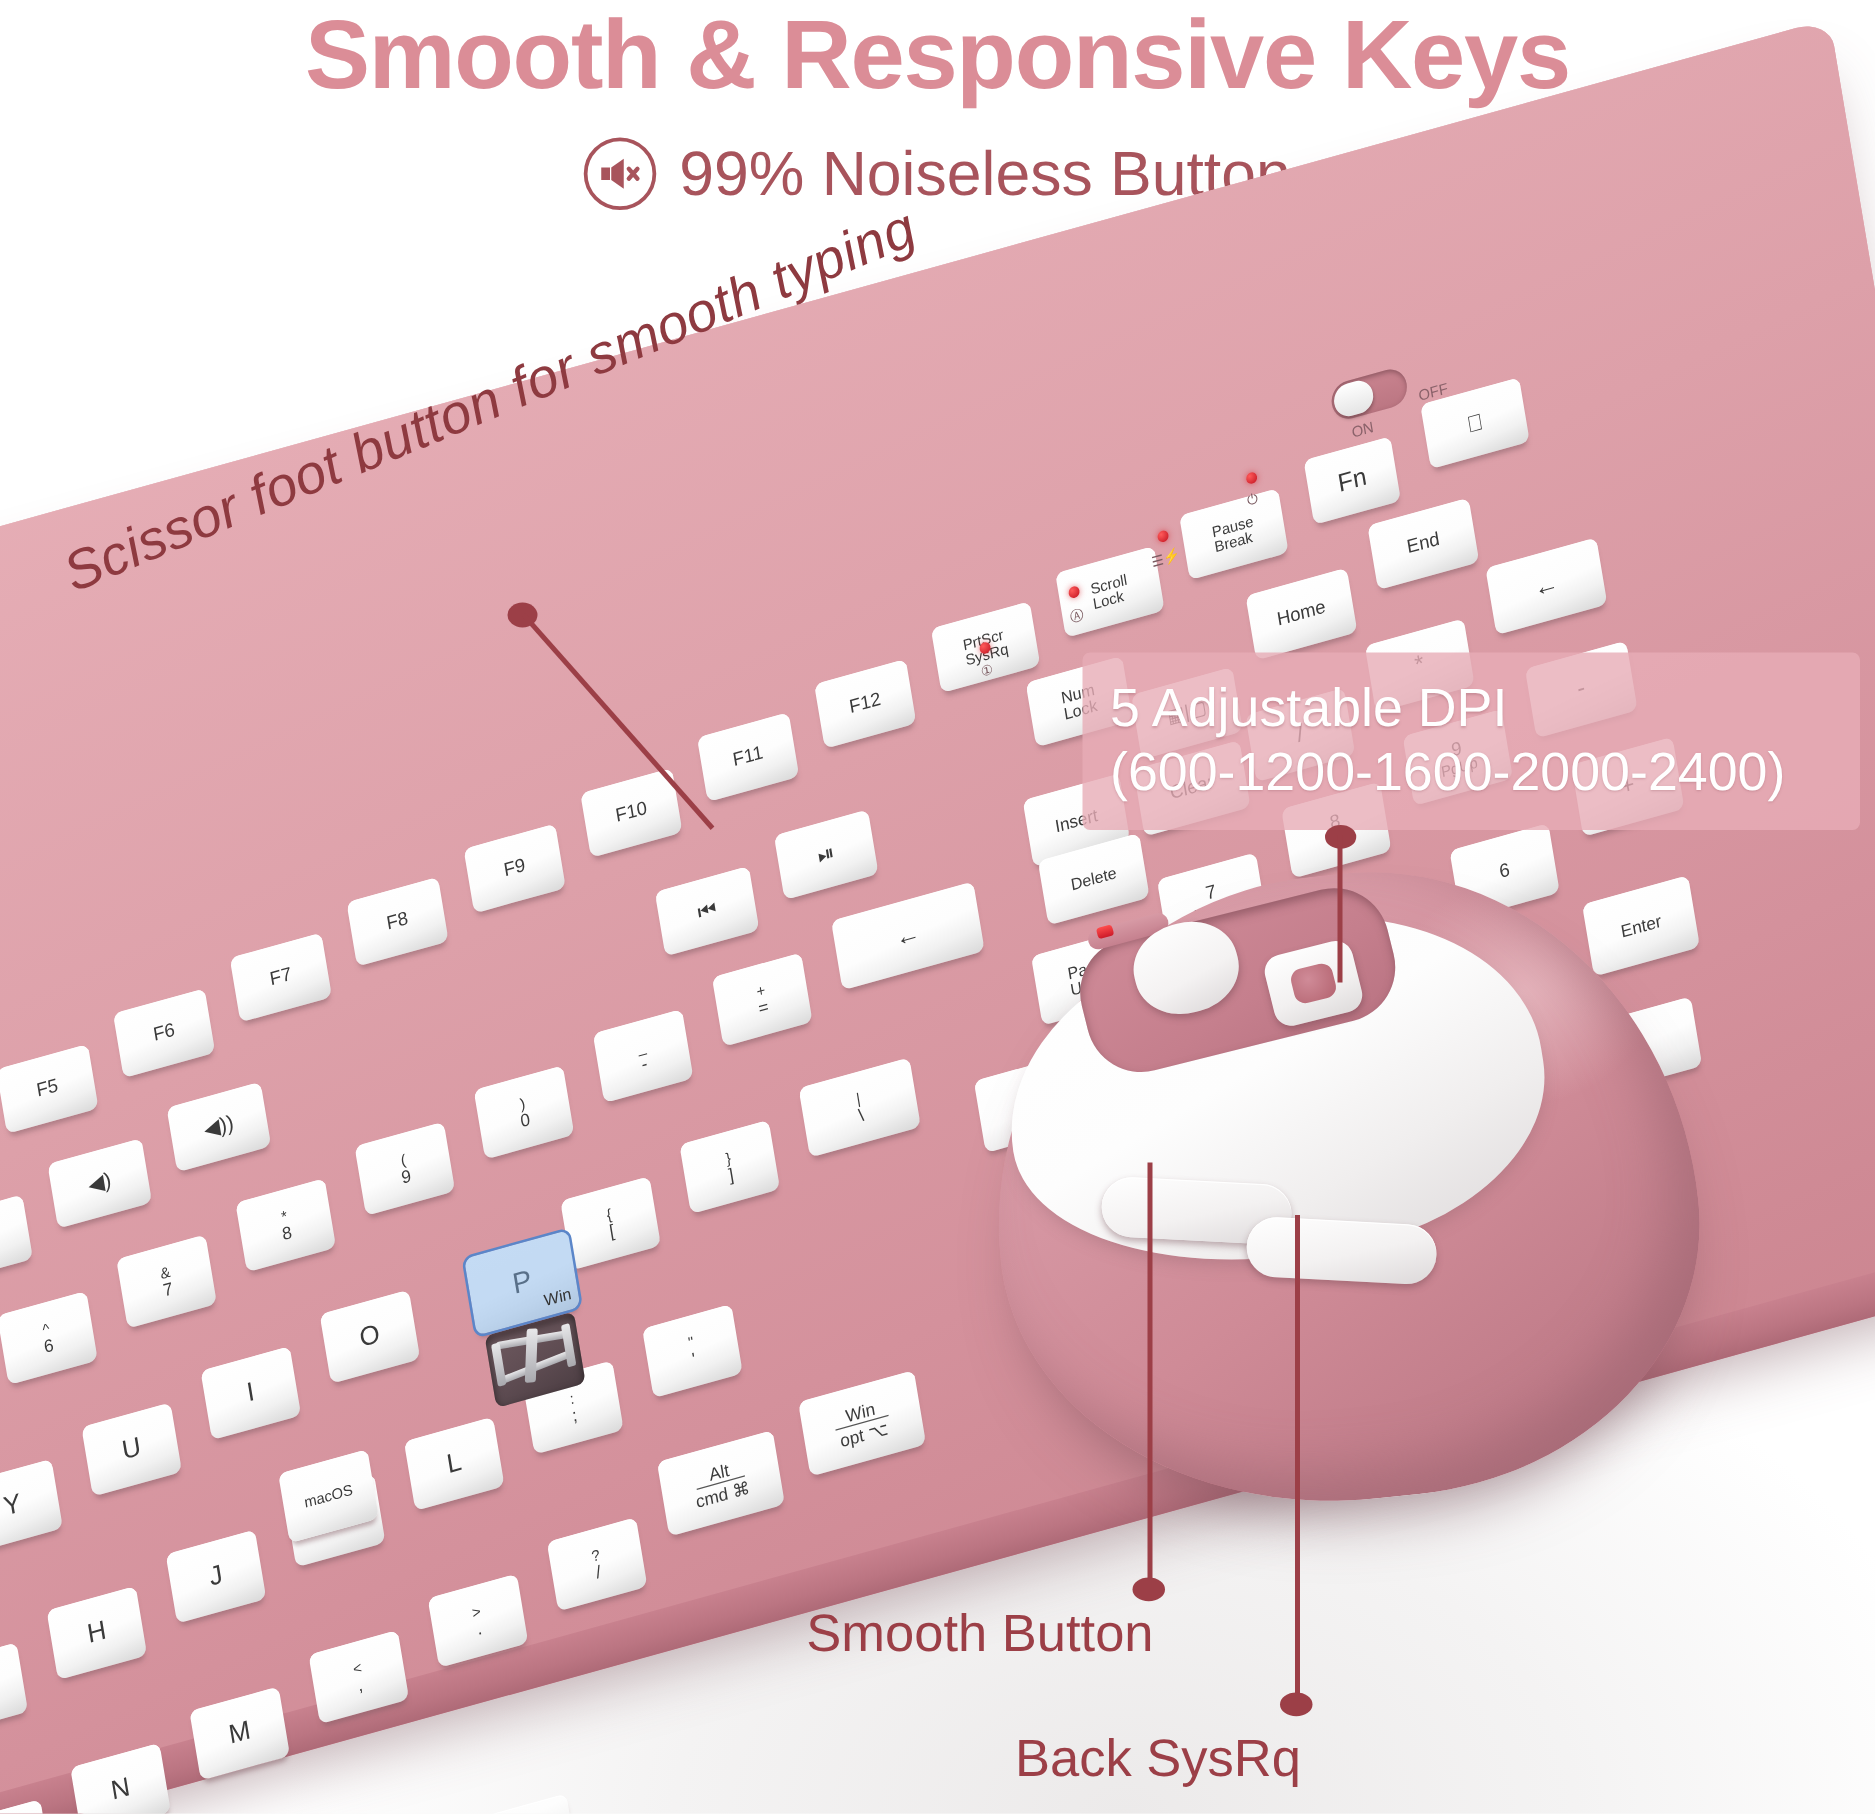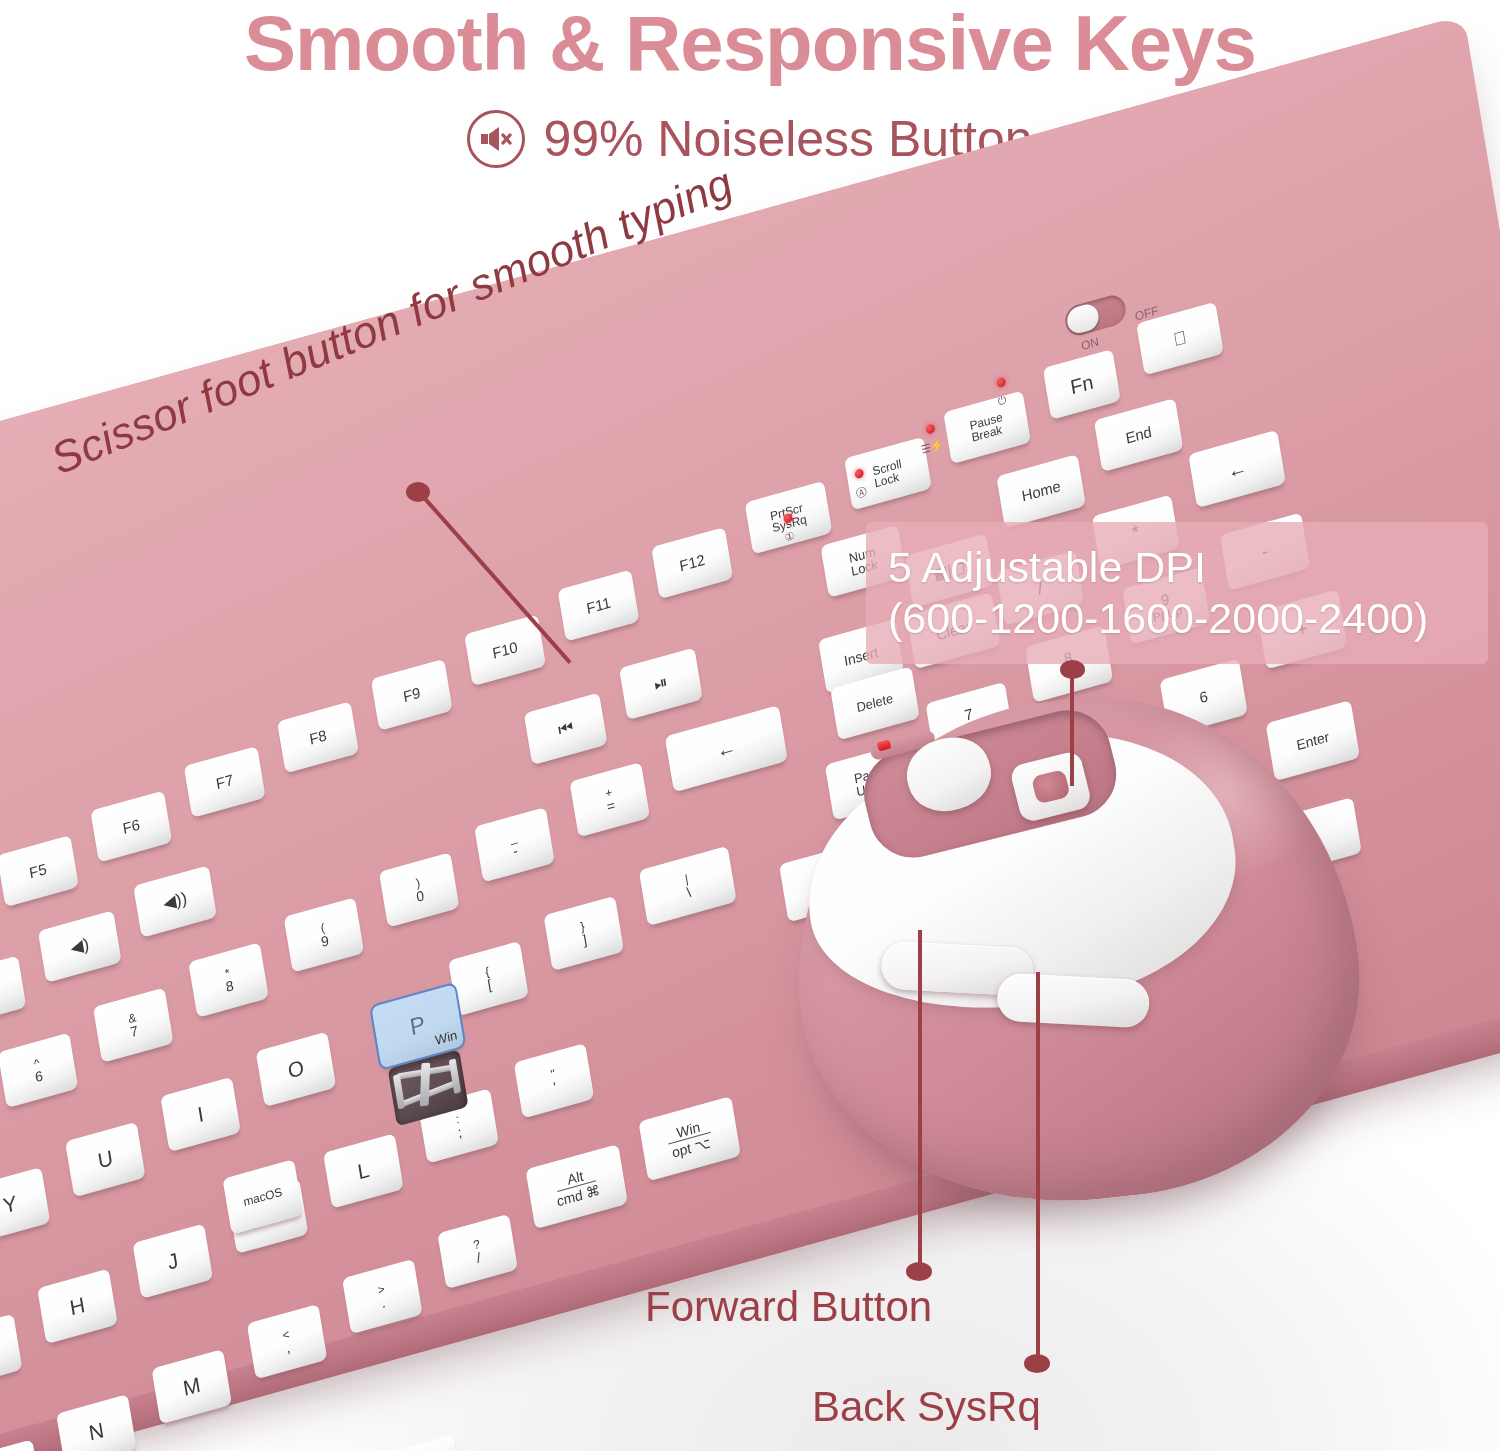--- a/index.html
+++ b/index.html
@@ -380,21 +380,21 @@
   <div class="pdot" style="left:406px;top:482px;width:24px;height:20px;"></div>
   <div class="pline" style="left:417px;top:492px;width:3.5px;height:228px;transform:rotate(-41.5deg);transform-origin:top center;"></div>
 
   <div id="dpi-box">
     <div>5 Adjustable DPI</div>
     <div>(600-1200-1600-2000-2400)</div>
   </div>
   <div class="pdot" style="left:1060px;top:660px;width:25px;height:19px;"></div>
   <div class="pline" style="left:1070px;top:668px;width:4px;height:118px;"></div>
 
-  <div class="blabel" id="fwd-lbl">Forward Button</div>
+  <div class="blabel" id="fwd-lbl">Smooth Button</div>
   <div class="pline" style="left:918px;top:930px;width:3.5px;height:340px;"></div>
   <div class="pdot" style="left:906px;top:1262px;width:26px;height:19px;"></div>
 
   <div class="blabel" id="back-lbl">Back SysRq</div>
   <div class="pline" style="left:1036px;top:972px;width:3.5px;height:390px;"></div>
   <div class="pdot" style="left:1024px;top:1354px;width:26px;height:19px;"></div>
 
 </div>
 
 </body></html>

